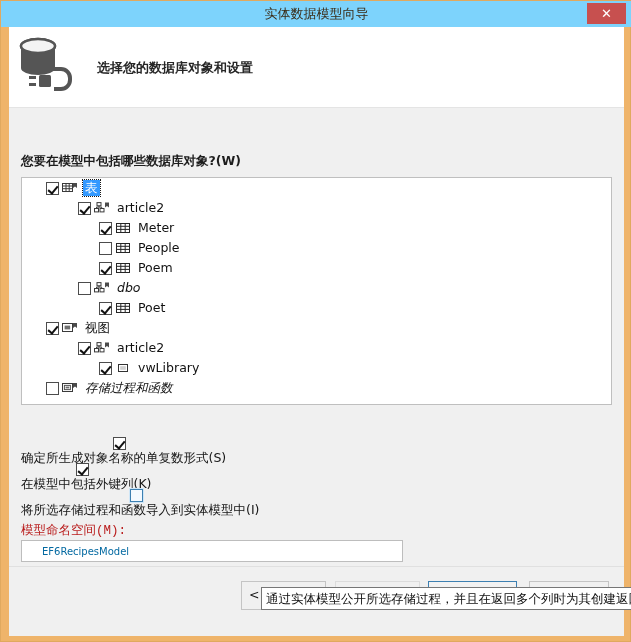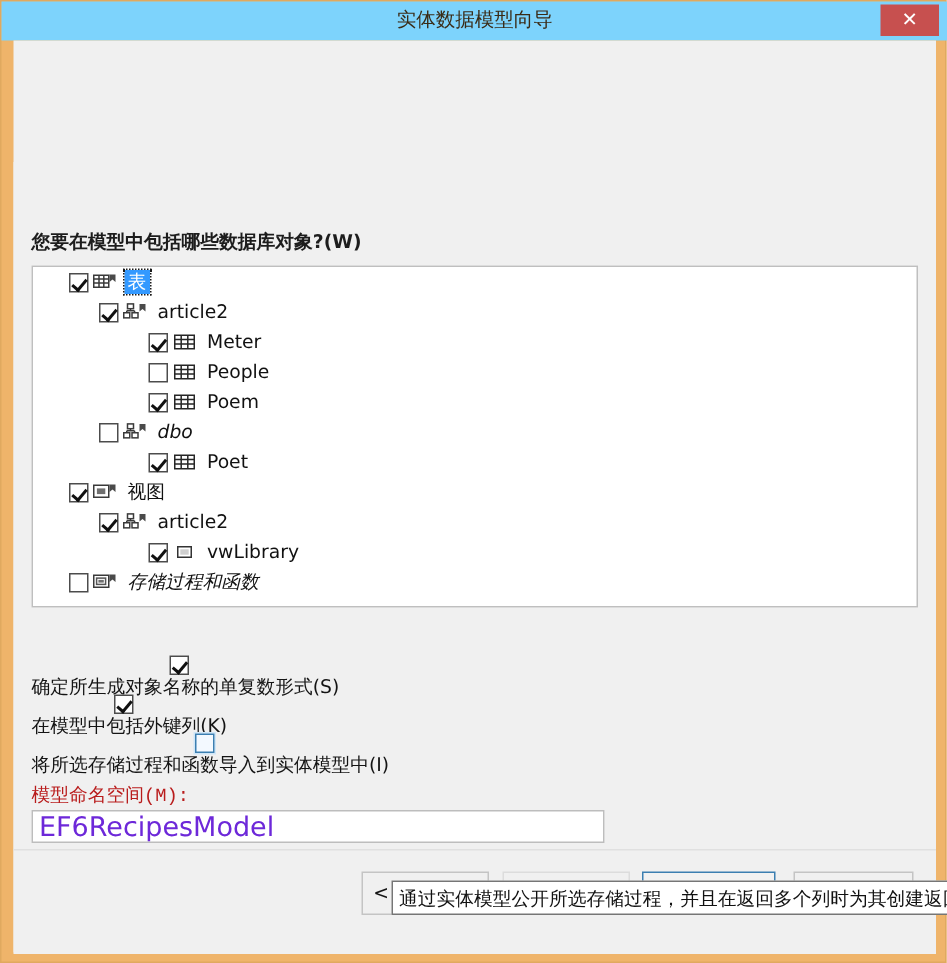--- a/index.html
+++ b/index.html
@@ -134,21 +134,21 @@
     position: relative;
     height: 20px;
     display: flex;
     align-items: center;
     white-space: nowrap;
     font-size: 12.5px;
     color: #111111;
     font-family: "DejaVu Sans", "Liberation Sans", sans-serif;
   }
   .tnode.lvl0 { padding-left: 24px; }
-  .tnode.lvl1 { padding-left: 44px; }
+  .tnode.lvl1 { padding-left: 56px; }
   .tnode.lvl2 { padding-left: 77px; }
 
   .cbx {
     flex: 0 0 auto;
     width: 13px;
     height: 13px;
     box-sizing: border-box;
     border: 1px solid #4c4c4c;
     background: #ffffff;
     position: relative;
@@ -213,23 +213,23 @@
     font-family: Liberation Mono, monospace;
   }
   .ns-input {
     position: absolute;
     left: 12px; top: 432px;
     width: 382px;
     height: 22px;
     box-sizing: border-box;
     border: 1px solid #bdbdbd;
     background: #ffffff;
-    font-size: 18px;
-    color: #6d28d9;
-    padding: 0 4px;
+    font-size: 10px;
+    color: #0369a1;
+    padding: 0 20px;
     font-family: "DejaVu Sans", "Liberation Sans", sans-serif;
   }
 
   
   .tooltip {
     position: absolute;
     left: 252px; top: 479px;
     width: 379px;
     height: 23px;
     box-sizing: border-box;
@@ -282,20 +282,34 @@
 
   <div class="titlebar">
     <div class="title-text">实体数据模型向导</div>
     <button class="close-btn">
       <span class="close-glyph">✕</span>
     </button>
   </div>
 
   <div class="client">
 
+    <div class="header-panel">
+      <span class="header-icon">
+        <svg width="62" height="58" viewBox="0 0 62 58">
+          <ellipse cx="21" cy="11" rx="17" ry="7" fill="#f2f2f2" stroke="#555" stroke-width="2.5"></ellipse>
+          <path d="M4 11 v22 a17 7 0 0 0 34 0 V11" fill="#555"></path>
+          <ellipse cx="21" cy="11" rx="17" ry="7" fill="#f4f4f4" stroke="#555" stroke-width="2.5"></ellipse>
+          <path d="M34 34 h10 a9 9 0 0 1 9 9 v2 a9 9 0 0 1 -9 9 h-7" fill="none" stroke="#555" stroke-width="4"></path>
+          <rect x="22" y="40" width="12" height="12" rx="1.5" fill="#555"></rect>
+          <rect x="12" y="41" width="7" height="3" fill="#555"></rect>
+          <rect x="12" y="48" width="7" height="3" fill="#555"></rect>
+        </svg>
+      </span>
+      <div class="header-title">选择您的数据库对象和设置</div>
+    </div>
 
     <div class="body-panel">
 
       <div class="prompt-label">您要在模型中包括哪些数据库对象?(W)</div>
 
       <div class="tree-box" id="tree-box">
           <div class="tnode lvl0">
             <span class="cbx checked"></span>
             <span class="ticon"><svg width="16" height="16" viewBox="0 0 16 16">
                 <rect x="0.5" y="3.5" width="10" height="8" fill="#fff" stroke="#3a3a3a"></rect>

